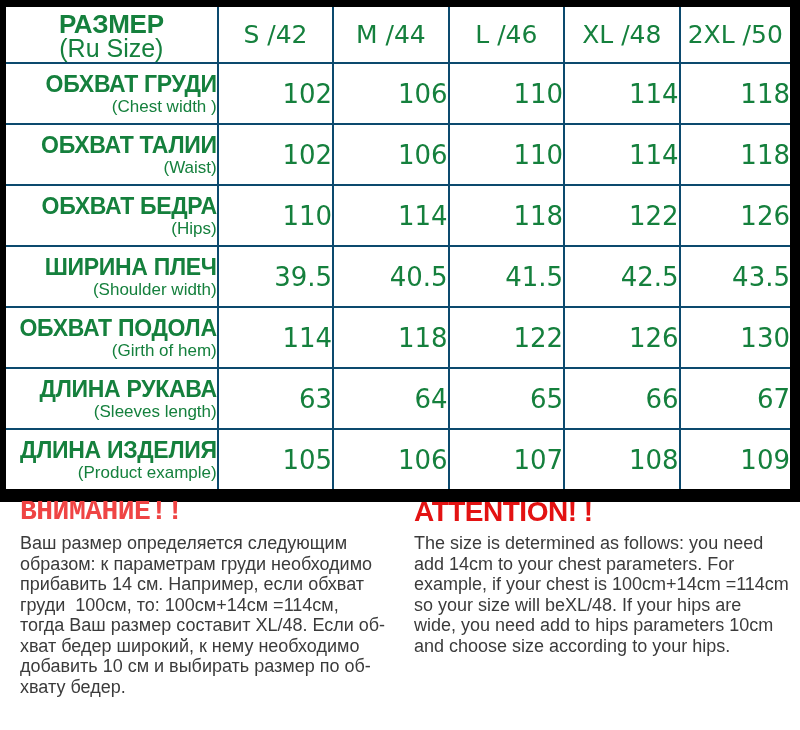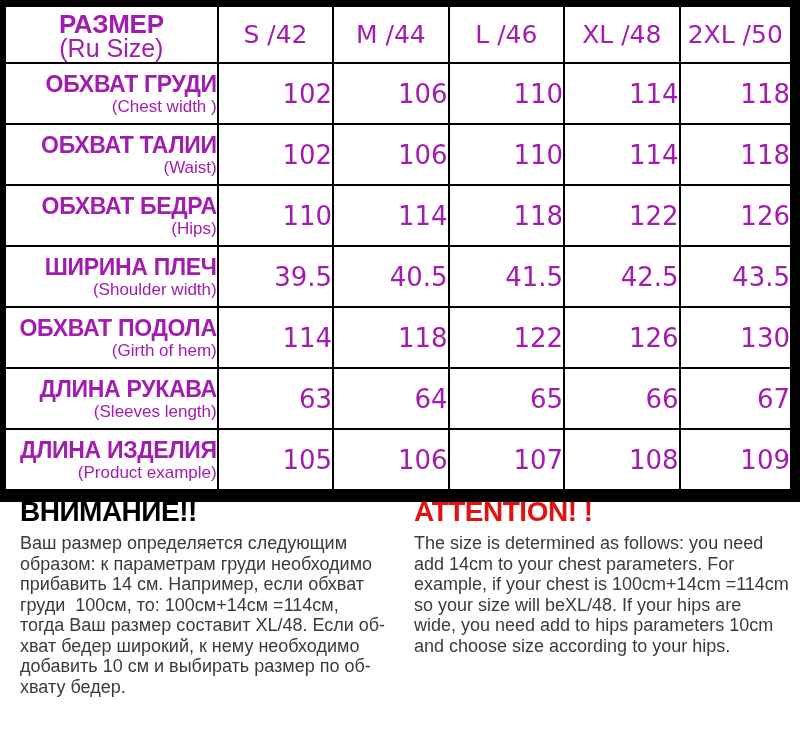--- a/index.html
+++ b/index.html
@@ -12,25 +12,25 @@
     width:800px;
     border-top:7px solid #000;
     border-left:6px solid #000;
     border-right:10px solid #000;
     border-bottom:13px solid #000;
     background:#fff;
   }
   .size-table col.c-label{width:212px;}
   .size-table col.c-size{width:114px;}
   .size-table th,.size-table td{
-    border:2px solid #000000;
+    border:2px solid #0c4a6e;
     text-align:center;
     vertical-align:middle;
     padding:0;
-    color:#a21caf;
+    color:#15803d;
     background:#fff;
   }
   .size-table tr.hdr th{height:55px;}
   .size-table tr.row td{height:59px;text-align:right;}
   .lbl-ru{
     font-family:"Liberation Sans",sans-serif;
     font-weight:700;
     font-size:23px;
     line-height:26px;
     letter-spacing:-0.3px;
@@ -182,21 +182,21 @@
       <td class="num">105</td>
       <td class="num">106</td>
       <td class="num">107</td>
       <td class="num">108</td>
       <td class="num">109</td>
     </tr>
   </tbody>
 </table>
 
 <div class="note note-ru">
-  <h2 class="note-heading" style="color: #000000;">ВНИМАНИЕ!!</h2>
+  <h2 class="note-heading" style="color: #ef4444; font-family: Liberation Mono, monospace;">ВНИМАНИЕ!!</h2>
   <p class="note-body">Ваш размер определяется следующим
 образом: к параметрам груди необходимо
 прибавить 14 см. Например, если обхват
 груди  100см, то: 100см+14см =114см,
 тогда Ваш размер составит XL/48. Если об-
 хват бедер широкий, к нему необходимо
 добавить 10 см и выбирать размер по об-
 хвату бедер.</p>
 </div>
 

